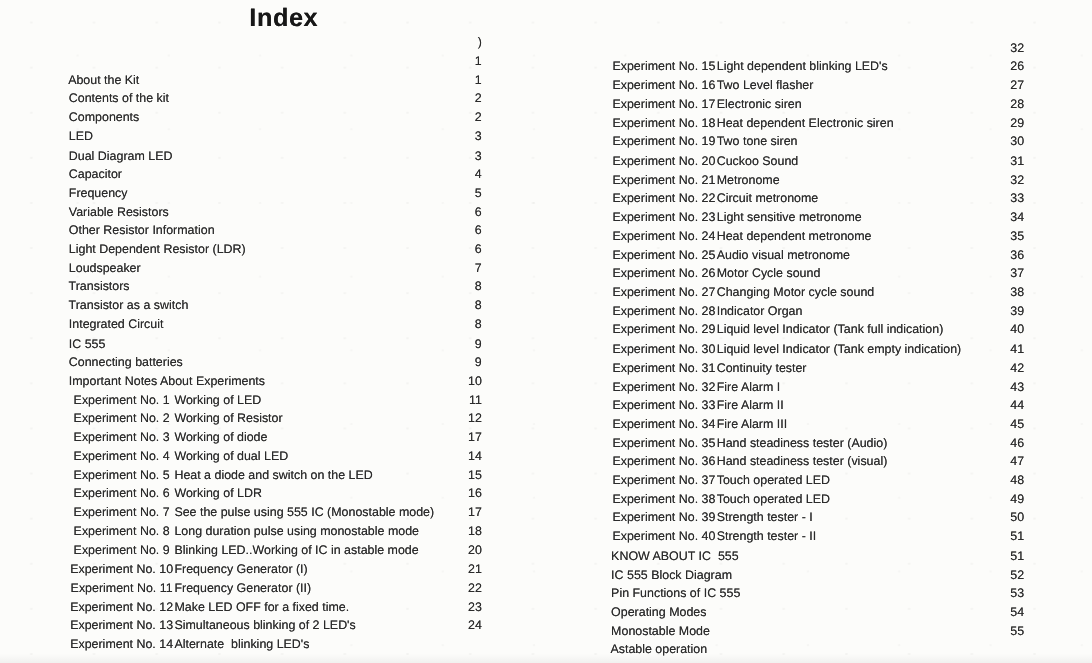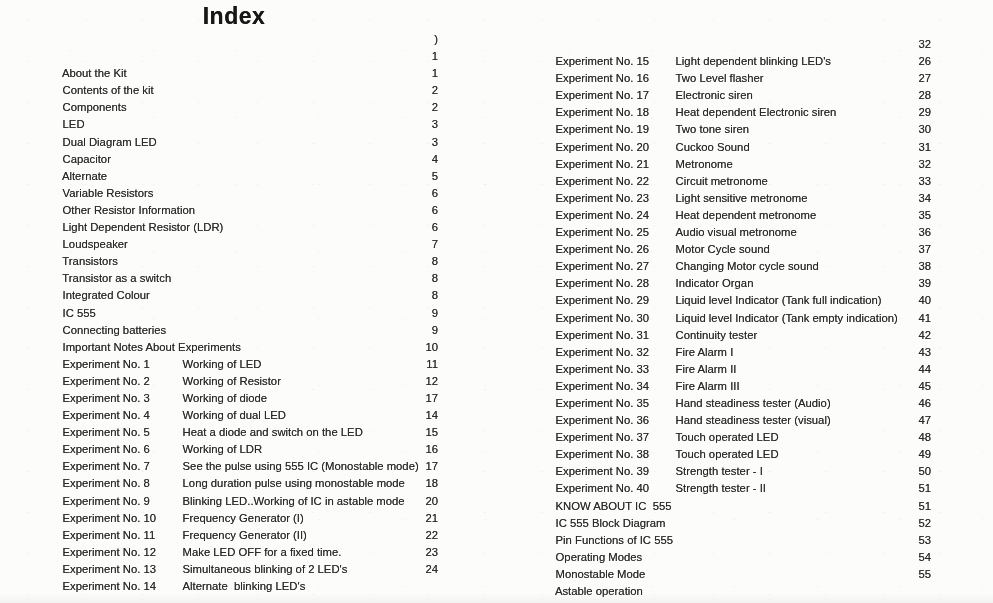--- a/index.html
+++ b/index.html
@@ -22,21 +22,21 @@
   .page::after {
     content: "";
     position: absolute;
     left: 0; right: 0; bottom: 0; height: 9px;
     background: linear-gradient(to bottom, rgba(0,0,0,0), rgba(0,0,0,0.045));
     pointer-events: none;
   }
 
   .title {
     position: absolute;
-    left: 40px;
+    left: 64px;
     top: 3px;
     width: 388px;
     margin: 0;
     text-align: center;
     font-size: 23px;
     font-weight: 700;
     letter-spacing: 0.5px;
     color: #171717;
     text-shadow: 0 0 0.6px rgba(20,20,20,0.8);
   }
@@ -52,22 +52,23 @@
   .row {
     position: relative;
     height: 17.1px;
     line-height: 17.1px;
     font-size: 11.3px;
     white-space: pre;
     text-shadow: 0 0 0.5px rgba(40,40,40,0.75);
   }
   .no {
     display: inline-block;
-    width: 120px;
+    width: 96px;
     white-space: pre;
+    text-align: center;
   }
   .label { white-space: pre; }
   .page-num {
     position: absolute;
     right: 0;
     top: 0;
     text-align: right;
   }
 </style>
 </head>
@@ -104,21 +105,21 @@
     <span class="label">Dual Diagram LED</span>
     <span class="page-num">3</span>
   </div>
 
   <div class="row">
     <span class="label">Capacitor</span>
     <span class="page-num">3</span>
   </div>
 
   <div class="row">
-    <span class="label">Alternate</span>
+    <span class="label">Frequency</span>
     <span class="page-num">4</span>
   </div>
 
   <div class="row">
     <span class="label">Variable Resistors</span>
     <span class="page-num">5</span>
   </div>
 
   <div class="row">
     <span class="label">Other Resistor Information</span>
@@ -139,21 +140,21 @@
     <span class="label">Transistors</span>
     <span class="page-num">7</span>
   </div>
 
   <div class="row">
     <span class="label">Transistor as a switch</span>
     <span class="page-num">8</span>
   </div>
 
   <div class="row">
-    <span class="label">Integrated Colour</span>
+    <span class="label">Integrated Circuit</span>
     <span class="page-num">8</span>
   </div>
 
   <div class="row">
     <span class="label">IC 555</span>
     <span class="page-num">8</span>
   </div>
 
   <div class="row">
     <span class="label">Connecting batteries</span>

